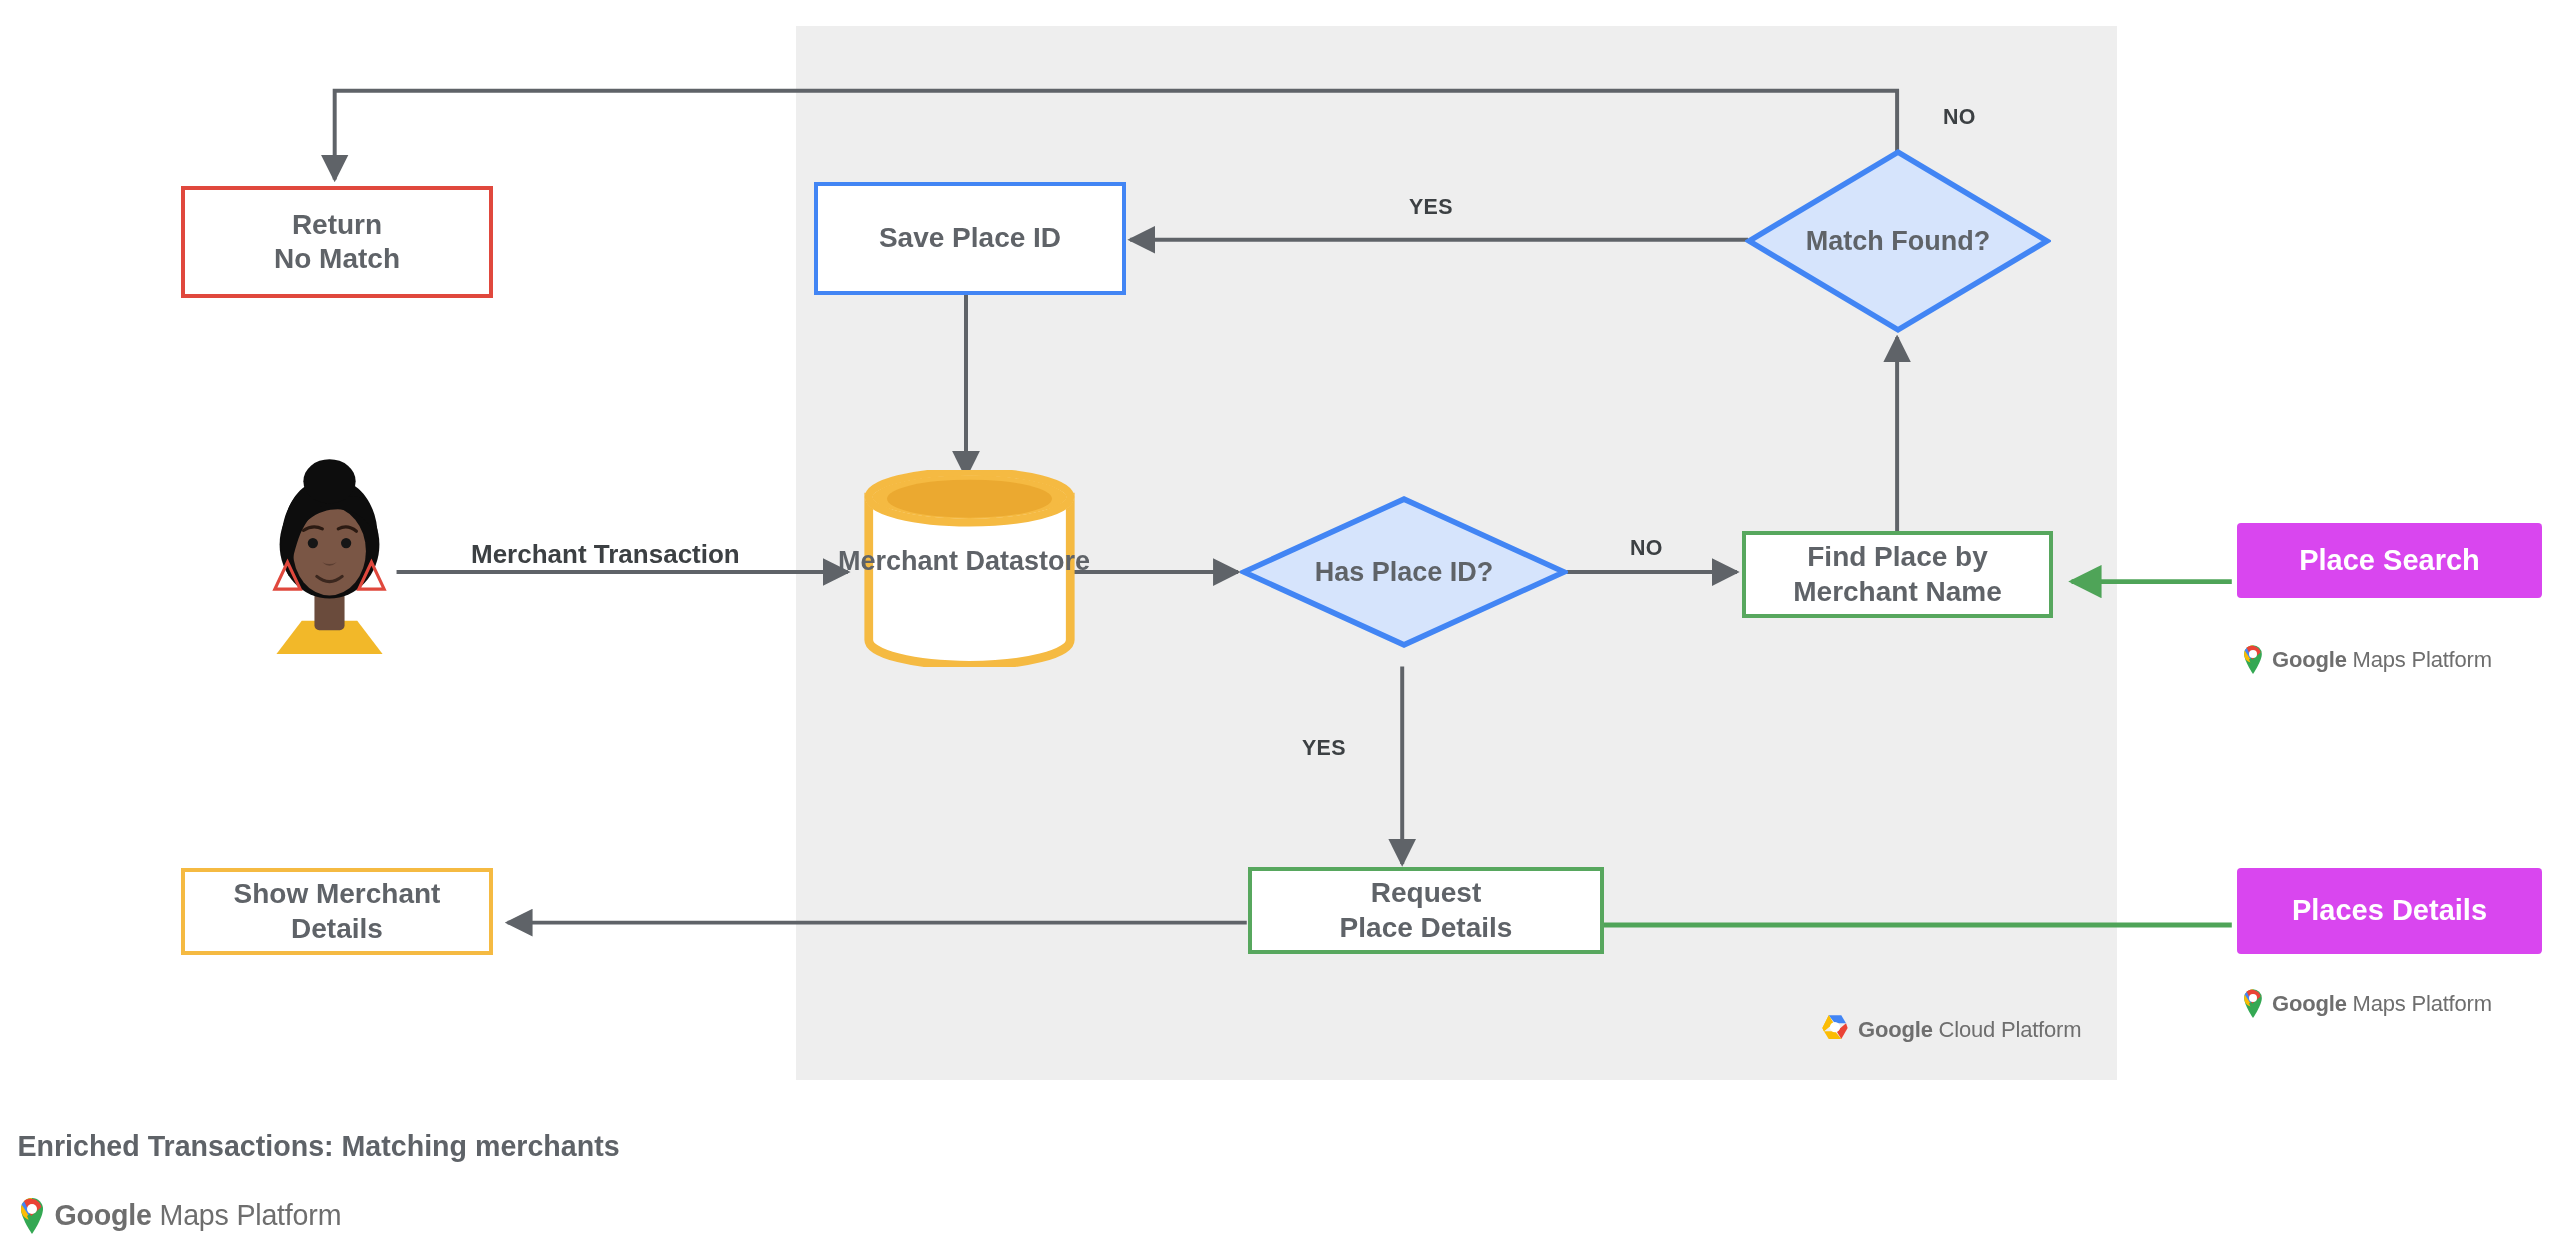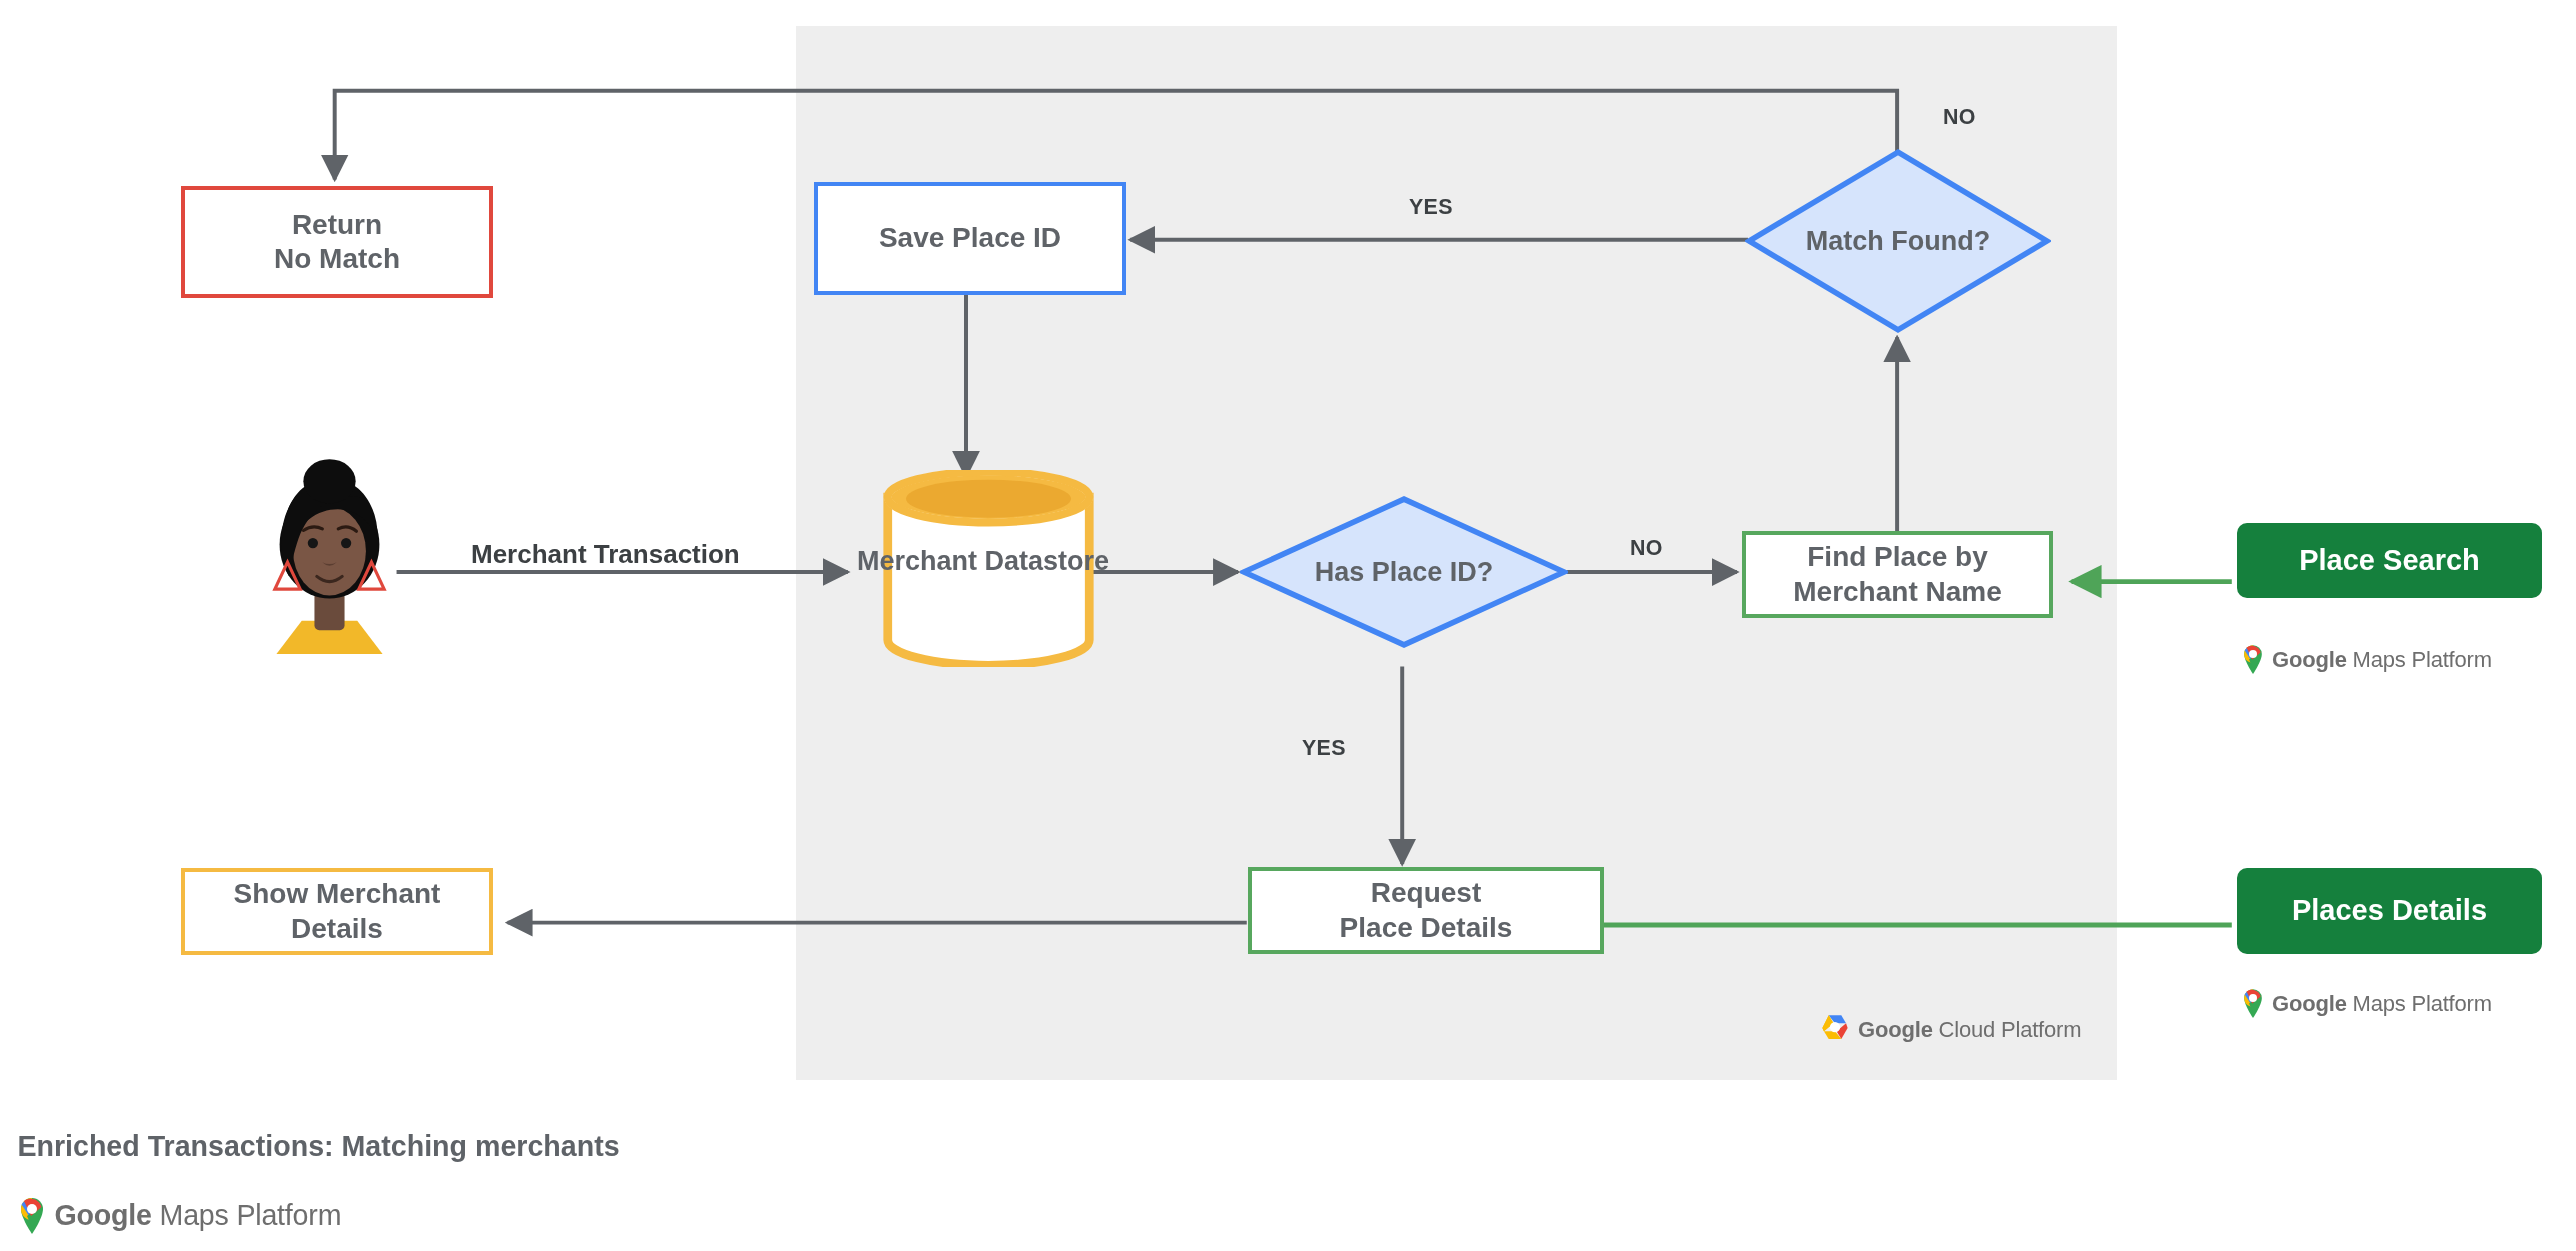--- a/index.html
+++ b/index.html
@@ -50,24 +50,24 @@
   }
   .node .lines { width: 100%; }
   .node .l { display: block; }
 
   .node--red    { border: 4.8px solid #E0483D; }
   .node--blue   { border: 4.8px solid #4285F4; }
   .node--green  { border: 4.8px solid #57A75E; }
   .node--amber  { border: 4.8px solid #F5BA42; }
 
   .node--solidgreen {
-    background: #15803d;
+    background: #d946ef;
     border: none;
     color: #ffffff;
-    border-radius: 10px;
+    border-radius: 4px;
   }
 
   
   .diamond {
     position: absolute;
   }
   .diamond svg { display: block; }
   .diamond .dlabel {
     position: absolute;
     left: 0; top: 0;
@@ -224,21 +224,21 @@
       <span class="l">No Match</span>
     </span>
   </div>
 
   <div class="node node--blue" style="left:814px; top:182px; width:312px; height:113px; font-size:28px;">
     <span class="lines">
       <span class="l">Save Place ID</span>
     </span>
   </div>
 
-  <div class="cylinder" style="left:848px; top:470px; width:235px; height:197px;padding-left:35px;">
+  <div class="cylinder" style="left:829px; top:470px; width:235px; height:197px;padding-left:35px;">
     <svg width="211" height="197" viewBox="0 0 266 248" xmlns="http://www.w3.org/2000/svg">
       <path d="M 6 34 L 6 214 A 127 32 0 0 0 260 214 L 260 34 Z" fill="#ffffff" stroke="#F5BA42" stroke-width="11"></path>
       <ellipse cx="133" cy="34" rx="127" ry="32" fill="#F5BA42"></ellipse>
       <ellipse cx="133" cy="34" rx="127" ry="32" fill="none" stroke="#ffffff" stroke-width="9"></ellipse>
       <ellipse cx="133" cy="34" rx="127" ry="32" fill="none" stroke="#F5BA42" stroke-width="10"></ellipse>
       <ellipse cx="133" cy="36" rx="104" ry="24" fill="#EBA930"></ellipse>
     </svg>
     <div class="clabel" style="font-size:27px;">
       <span class="l">Merchant</span>
       <span class="l">Datastore</span>

